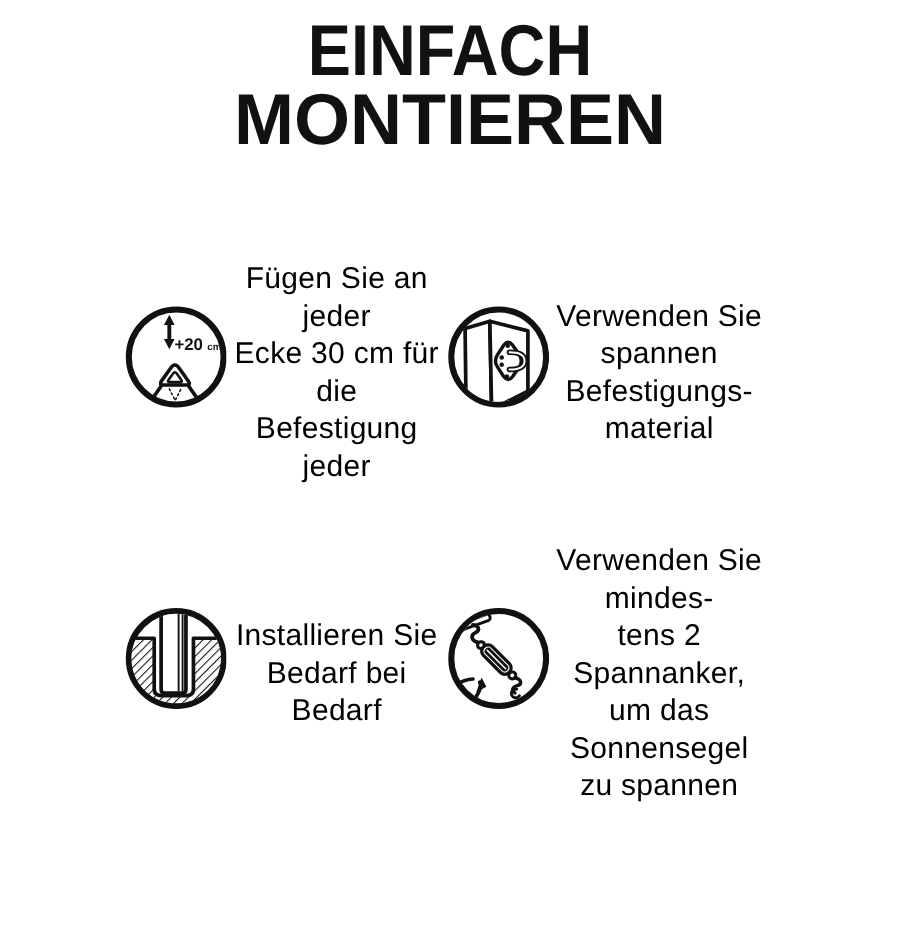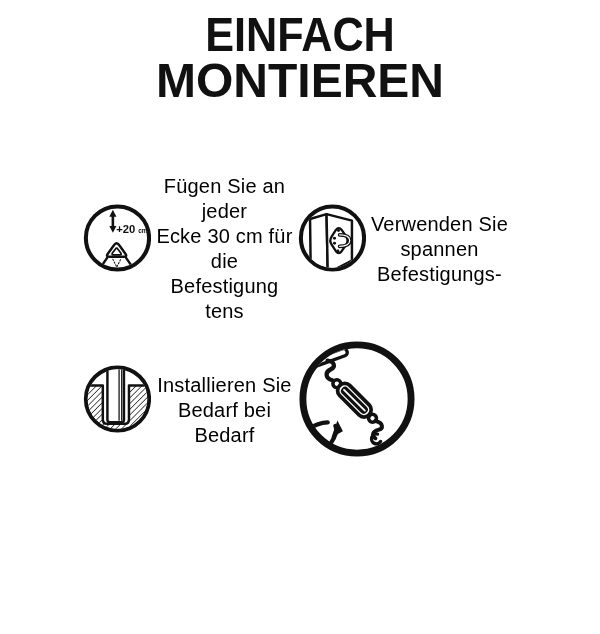--- a/index.html
+++ b/index.html
@@ -55,21 +55,21 @@
             <path d="M 56.2,79.5 Q 58.5,76 60.8,79.5 L 65.8,86.3 Q 67.8,89.2 64.2,89.2 L 52.8,89.2 Q 49.2,89.2 51.2,86.3 Z" stroke-width="3"></path>
             <path d="M 42,94.5 L 23,122" stroke-width="4.2"></path>
             <path d="M 75,94.5 L 94,122" stroke-width="4.2"></path>
             <path d="M 52,97 L 58.8,110.5 L 65.6,97" stroke-width="1.8" stroke-dasharray="2.2 3.2"></path>
           </g>
         </g>
       </svg>
       <div class="caption">
         <div>Fügen Sie an jeder</div>
         <div>Ecke 30 cm für die</div>
-        <div>Befestigung tens</div>
+        <div>Befestigung jeder</div>
       </div>
     </section>
 
     <section class="step">
       <svg class="icon" width="118" height="118" viewBox="0 0 120 120">
         <defs>
             <clipPath id="clip2">
               <circle cx="60" cy="60" r="52"></circle>
             </clipPath>
           </defs>
@@ -86,20 +86,21 @@
             <circle cx="70.5" cy="47" r="2.6" fill="#111111" stroke="none"></circle>
             <circle cx="63.5" cy="60.5" r="2.6" fill="#111111" stroke="none"></circle>
             <circle cx="63.5" cy="69" r="2.6" fill="#111111" stroke="none"></circle>
             <circle cx="69.5" cy="82.5" r="2.6" fill="#111111" stroke="none"></circle>
           </g>
         </g>
       </svg>
       <div class="caption">
         <div>Verwenden Sie spannen</div>
         <div>Befestigungs-</div>
+        <div>material</div>
       </div>
     </section>
 
     <section class="step">
       <svg class="icon" width="118" height="118" viewBox="0 0 120 120">
         <defs>
           <clipPath id="clip3">
               <circle cx="60" cy="60" r="52"></circle>
             </clipPath>
           <pattern id="hatch" width="7" height="7" patternUnits="userSpaceOnUse" patternTransform="rotate(45)">
@@ -149,16 +150,22 @@
           <g transform="rotate(45 60 60)">
             <rect x="38" y="55.5" width="42" height="14.5" rx="7" stroke-width="3.8" fill="#ffffff"></rect>
             <rect x="41.5" y="58.6" width="35" height="8.3" rx="4" fill="#111111" stroke="none"></rect>
             <line x1="44" y1="62.7" x2="74" y2="62.7" stroke="#ffffff" stroke-width="1.8"></line>
             <circle cx="85" cy="62.7" r="4" stroke-width="3.6"></circle>
             <path d="M 89,62.7 C 96,58 100.5,62 97.5,67 C 94.5,72 96.5,76 101.5,75" stroke-width="4"></path>
             <path d="M 100,70.5 a 5,5 0 1 0 7.5,3" stroke-width="3.4"></path>
           </g>
         </g>
       </svg>
+      <div class="caption">
+        <div>Verwenden Sie mindes-</div>
+        <div>tens 2 Spannanker,</div>
+        <div>um das Sonnensegel</div>
+        <div>zu spannen</div>
+      </div>
     </section>
 
   </main>
 </div>
 
 </body></html>

